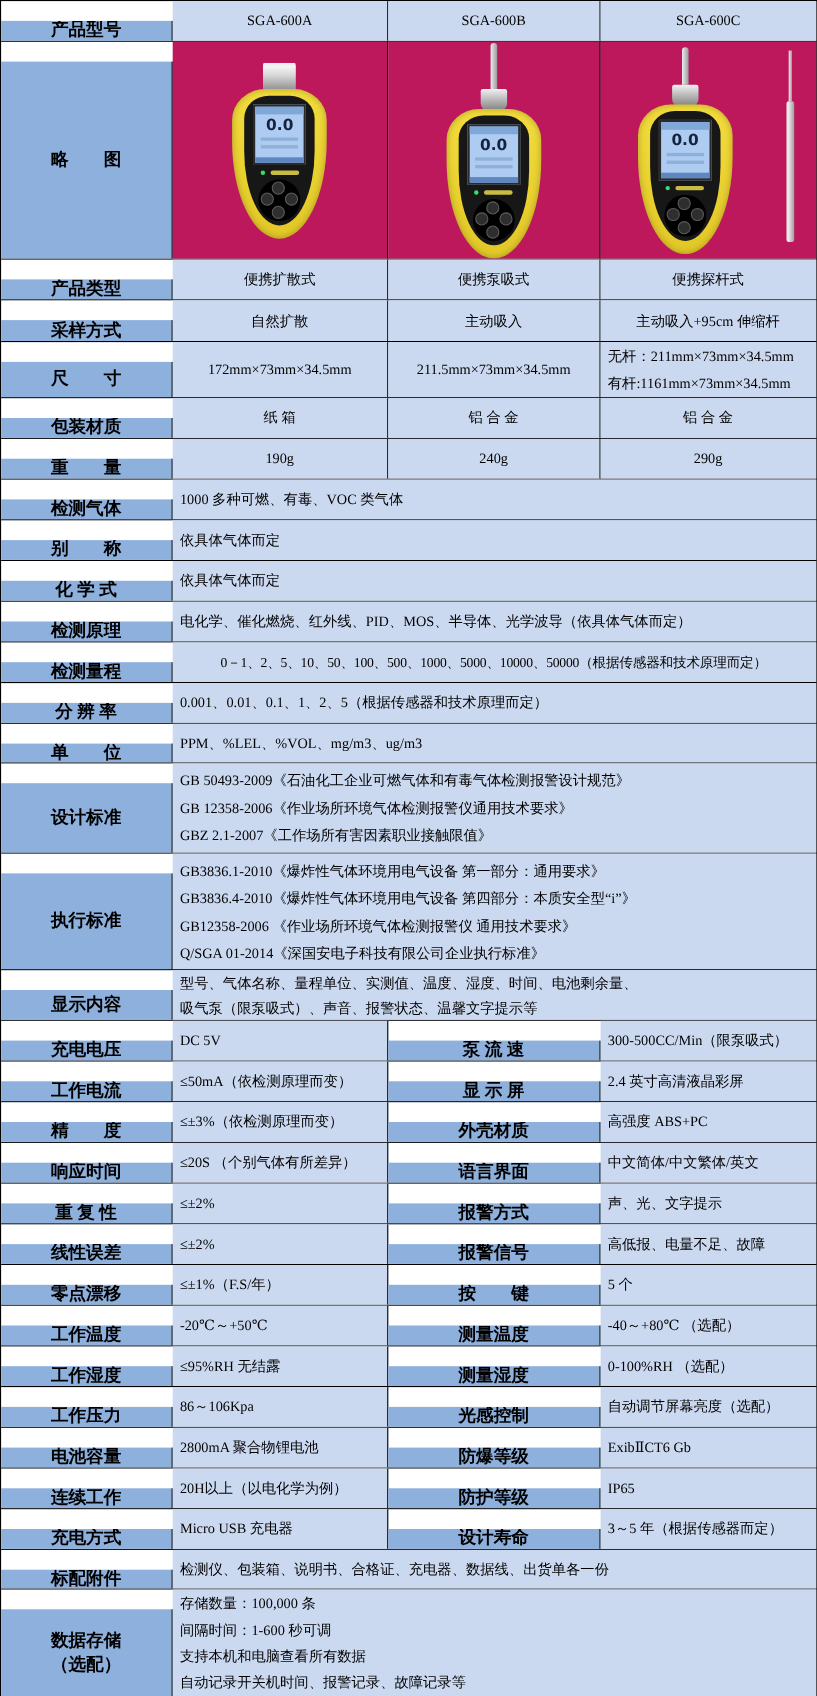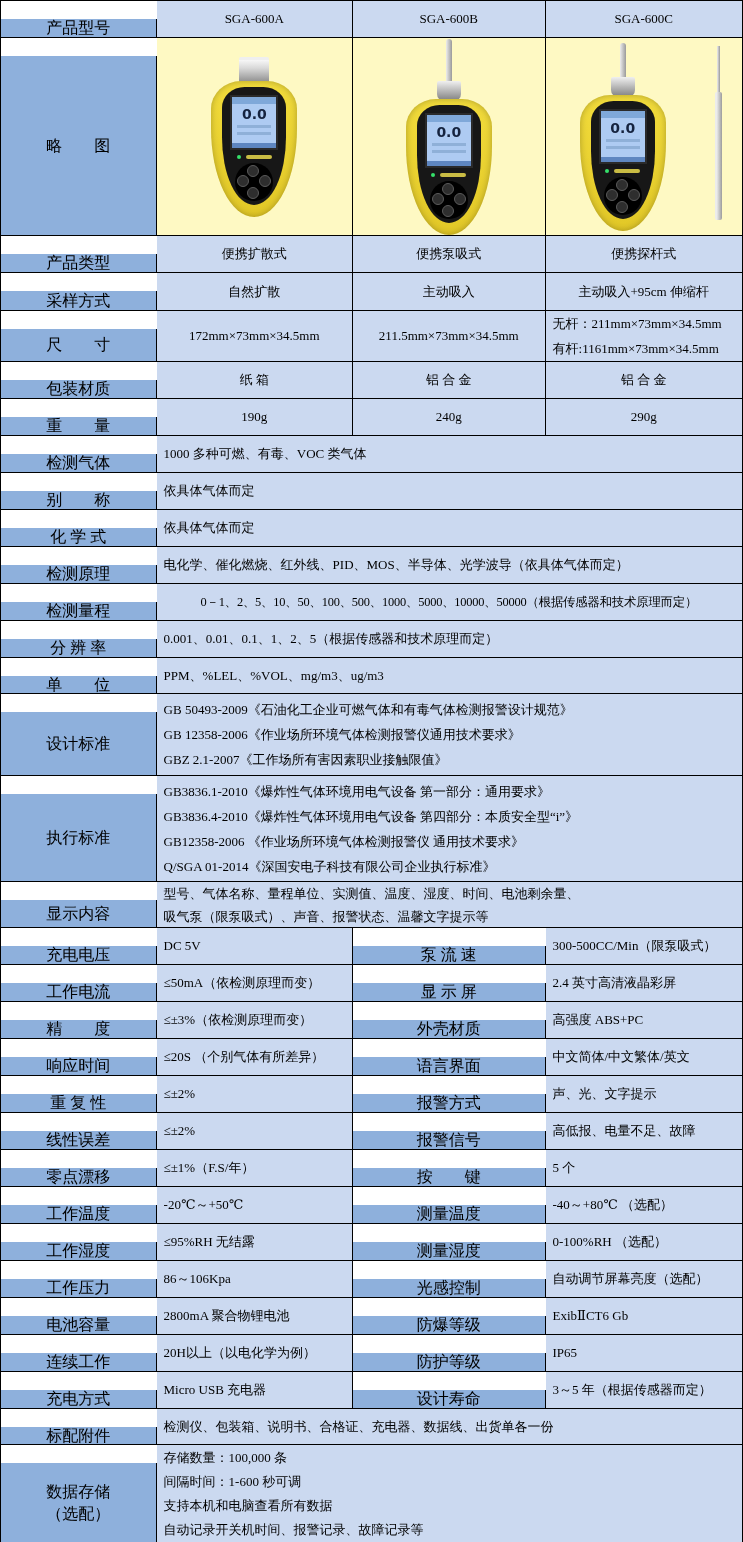--- a/index.html
+++ b/index.html
@@ -5,30 +5,30 @@
   * { margin:0; padding:0; box-sizing:border-box; }
   body { background:#fff; font-family:"Liberation Serif","DejaVu Serif",serif; color:#000; }
   .tbl { width:743px; border:1px solid #000; background:#fff; }
   .row { display:flex; border-bottom:1px solid #000; }
   .row:last-child { border-bottom:none; }
   .cell { border-right:1px solid #000; display:flex; align-items:center; overflow:hidden; }
   .cell:last-child { border-right:none; }
   .c1 { width:156px; } .c2 { width:197px; } .c3 { width:193px; } .c4 { width:197px; }
   .cfull { width:587px; }
   .lbl { background:#8EB0DC; justify-content:center; text-align:right;
-         font-weight:normal; font-size:16px; flex-direction:column; line-height:1.35;margin-top:18px; }
+         font-weight:bold; font-size:16px; flex-direction:column; line-height:1.35;margin-top:18px; }
   .val { background:#CBD9F0; font-size:13px; padding:0 7px; white-space:nowrap; }
   .ctr { justify-content:center; padding:16px; }
   .multi { flex-direction:column; align-items:flex-start; justify-content:center; line-height:25px; }
   .multi.tight { line-height:24px; }
   .smallgap { line-height:23px; }
   .tightfs { font-size:12.4px; letter-spacing:-0.2px;padding-left:44px; }
   .h36{height:36px} .h37{height:37px} .h38{height:38px} .h46{height:46px}
   .h51{height:51px} .h82{height:82px} .h98{height:98px} .h106{height:106px} .h198{height:198px}
-  .img-cell { background:#fef9c3; justify-content:center; align-items:center; position:relative; }
+  .img-cell { background:#be185d; justify-content:center; align-items:center; position:relative; }
 
   
   .device { display:flex; flex-direction:column; align-items:center; }
   .cap-wide { width:30px; height:26px; border-radius:2px;
               background:linear-gradient(180deg,#f7f7f7 0%,#d9d9d9 35%,#8a8a8a 100%);
               border-top:3px solid #efefef; }
   .probe { width:6px; background:linear-gradient(90deg,#ededed,#9a9a9a); border-radius:3px 3px 0 0; }
   .probe.pb { height:42px; } .probe.pc { height:34px; }
   .collar { width:24px; height:20px; border-radius:2px 2px 7px 7px;
             background:linear-gradient(180deg,#f0f0f0,#7e7e7e); }

